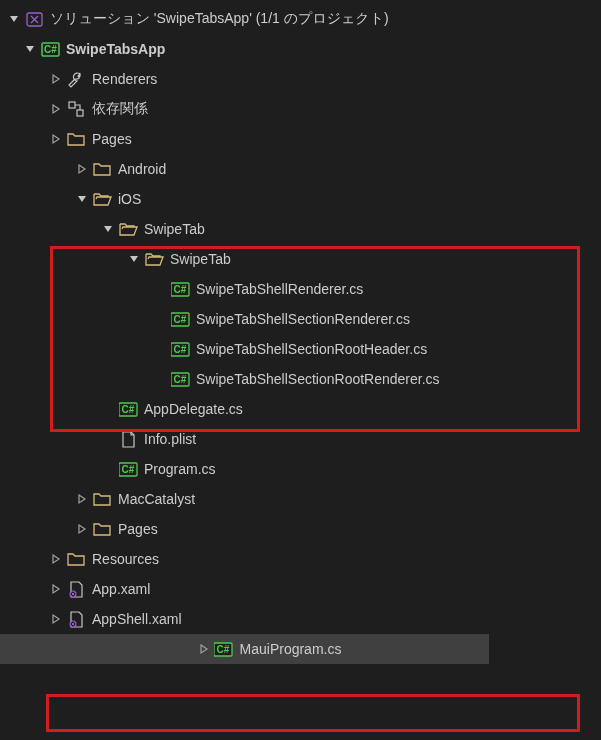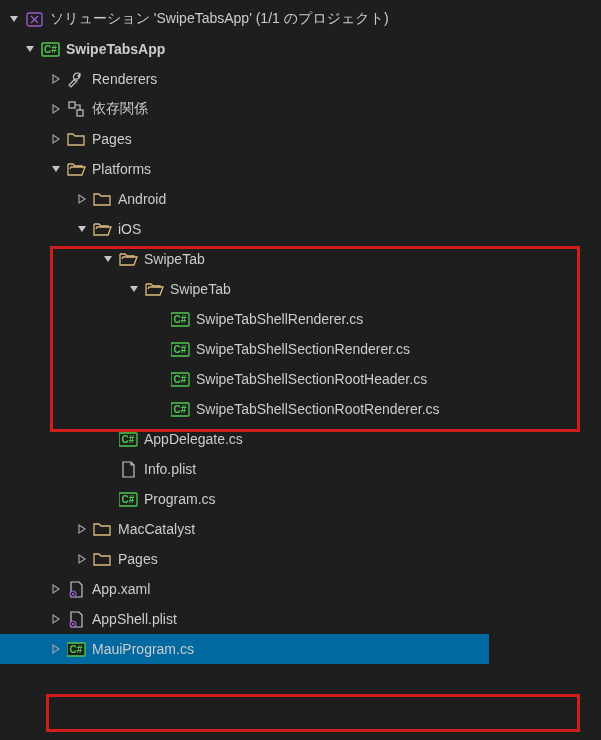--- a/index.html
+++ b/index.html
@@ -16,21 +16,22 @@
   .tree {
     padding-top: 4px;
   }
   .row {
     display: flex;
     align-items: center;
     height: 30px;
     white-space: nowrap;
   }
   .row.selected {
-    background: #0369a1;
+    background: #404040;
+    justify-content: center;
   }
   .twisty {
     width: 16px;
     height: 16px;
     display: inline-flex;
     align-items: center;
     justify-content: center;
     margin-right: 2px;
     flex: none;
   }
@@ -179,193 +180,193 @@
           </svg>
         </span>
     <span class="icon">
           <svg width="18" height="18">
             <use href="#folder-closed"></use>
           </svg>
         </span>
     <span class="label">Pages</span>
   </div>
 
-  <div class="row">
-    <span class="spacer" style="width:48px"></span>
+
+  <div class="row">
+    <span class="spacer" style="width:74px"></span>
+    <span class="twisty">
+          <svg width="12" height="12">
+            <use href="#tw-closed"></use>
+          </svg>
+        </span>
+    <span class="icon">
+          <svg width="18" height="18">
+            <use href="#folder-closed"></use>
+          </svg>
+        </span>
+    <span class="label">Android</span>
+  </div>
+
+  <div class="row">
+    <span class="spacer" style="width:74px"></span>
     <span class="twisty">
           <svg width="12" height="12">
             <use href="#tw-open"></use>
           </svg>
         </span>
     <span class="icon">
           <svg width="19" height="18">
             <use href="#folder-open"></use>
           </svg>
         </span>
-    <span class="label">Platforms</span>
+    <span class="label">iOS</span>
+  </div>
+
+  <div class="row">
+    <span class="spacer" style="width:100px"></span>
+    <span class="twisty">
+          <svg width="12" height="12">
+            <use href="#tw-open"></use>
+          </svg>
+        </span>
+    <span class="icon">
+          <svg width="19" height="18">
+            <use href="#folder-open"></use>
+          </svg>
+        </span>
+    <span class="label">SwipeTab</span>
+  </div>
+
+  <div class="row">
+    <span class="spacer" style="width:126px"></span>
+    <span class="twisty">
+          <svg width="12" height="12">
+            <use href="#tw-open"></use>
+          </svg>
+        </span>
+    <span class="icon">
+          <svg width="19" height="18">
+            <use href="#folder-open"></use>
+          </svg>
+        </span>
+    <span class="label">SwipeTab</span>
+  </div>
+
+  <div class="row">
+    <span class="spacer" style="width:170px"></span>
+    <span class="icon">
+          <svg width="19" height="18">
+            <use href="#cs-file"></use>
+          </svg>
+        </span>
+    <span class="label">SwipeTabShellRenderer.cs</span>
+  </div>
+  <div class="row">
+    <span class="spacer" style="width:170px"></span>
+    <span class="icon">
+          <svg width="19" height="18">
+            <use href="#cs-file"></use>
+          </svg>
+        </span>
+    <span class="label">SwipeTabShellSectionRenderer.cs</span>
+  </div>
+  <div class="row">
+    <span class="spacer" style="width:170px"></span>
+    <span class="icon">
+          <svg width="19" height="18">
+            <use href="#cs-file"></use>
+          </svg>
+        </span>
+    <span class="label">SwipeTabShellSectionRootHeader.cs</span>
+  </div>
+  <div class="row">
+    <span class="spacer" style="width:170px"></span>
+    <span class="icon">
+          <svg width="19" height="18">
+            <use href="#cs-file"></use>
+          </svg>
+        </span>
+    <span class="label">SwipeTabShellSectionRootRenderer.cs</span>
+  </div>
+
+  <div class="row">
+    <span class="spacer" style="width:118px"></span>
+    <span class="icon">
+          <svg width="19" height="18">
+            <use href="#cs-file"></use>
+          </svg>
+        </span>
+    <span class="label">AppDelegate.cs</span>
+  </div>
+
+  <div class="row">
+    <span class="spacer" style="width:118px"></span>
+    <span class="icon">
+          <svg width="18" height="18">
+            <use href="#plain-file"></use>
+          </svg>
+        </span>
+    <span class="label">Info.plist</span>
+  </div>
+
+  <div class="row">
+    <span class="spacer" style="width:118px"></span>
+    <span class="icon">
+          <svg width="19" height="18">
+            <use href="#cs-file"></use>
+          </svg>
+        </span>
+    <span class="label">Program.cs</span>
   </div>
 
   <div class="row">
     <span class="spacer" style="width:74px"></span>
     <span class="twisty">
           <svg width="12" height="12">
             <use href="#tw-closed"></use>
           </svg>
         </span>
     <span class="icon">
           <svg width="18" height="18">
             <use href="#folder-closed"></use>
           </svg>
         </span>
-    <span class="label">Android</span>
+    <span class="label">MacCatalyst</span>
   </div>
 
   <div class="row">
     <span class="spacer" style="width:74px"></span>
     <span class="twisty">
           <svg width="12" height="12">
-            <use href="#tw-open"></use>
-          </svg>
-        </span>
-    <span class="icon">
-          <svg width="19" height="18">
-            <use href="#folder-open"></use>
-          </svg>
-        </span>
-    <span class="label">iOS</span>
-  </div>
-
-  <div class="row">
-    <span class="spacer" style="width:100px"></span>
-    <span class="twisty">
-          <svg width="12" height="12">
-            <use href="#tw-open"></use>
-          </svg>
-        </span>
-    <span class="icon">
-          <svg width="19" height="18">
-            <use href="#folder-open"></use>
-          </svg>
-        </span>
-    <span class="label">SwipeTab</span>
-  </div>
-
-  <div class="row">
-    <span class="spacer" style="width:126px"></span>
-    <span class="twisty">
-          <svg width="12" height="12">
-            <use href="#tw-open"></use>
-          </svg>
-        </span>
-    <span class="icon">
-          <svg width="19" height="18">
-            <use href="#folder-open"></use>
-          </svg>
-        </span>
-    <span class="label">SwipeTab</span>
-  </div>
-
-  <div class="row">
-    <span class="spacer" style="width:170px"></span>
-    <span class="icon">
-          <svg width="19" height="18">
-            <use href="#cs-file"></use>
-          </svg>
-        </span>
-    <span class="label">SwipeTabShellRenderer.cs</span>
-  </div>
-  <div class="row">
-    <span class="spacer" style="width:170px"></span>
-    <span class="icon">
-          <svg width="19" height="18">
-            <use href="#cs-file"></use>
-          </svg>
-        </span>
-    <span class="label">SwipeTabShellSectionRenderer.cs</span>
-  </div>
-  <div class="row">
-    <span class="spacer" style="width:170px"></span>
-    <span class="icon">
-          <svg width="19" height="18">
-            <use href="#cs-file"></use>
-          </svg>
-        </span>
-    <span class="label">SwipeTabShellSectionRootHeader.cs</span>
-  </div>
-  <div class="row">
-    <span class="spacer" style="width:170px"></span>
-    <span class="icon">
-          <svg width="19" height="18">
-            <use href="#cs-file"></use>
-          </svg>
-        </span>
-    <span class="label">SwipeTabShellSectionRootRenderer.cs</span>
-  </div>
-
-  <div class="row">
-    <span class="spacer" style="width:118px"></span>
-    <span class="icon">
-          <svg width="19" height="18">
-            <use href="#cs-file"></use>
-          </svg>
-        </span>
-    <span class="label">AppDelegate.cs</span>
-  </div>
-
-  <div class="row">
-    <span class="spacer" style="width:118px"></span>
-    <span class="icon">
-          <svg width="18" height="18">
-            <use href="#plain-file"></use>
-          </svg>
-        </span>
-    <span class="label">Info.plist</span>
-  </div>
-
-  <div class="row">
-    <span class="spacer" style="width:118px"></span>
-    <span class="icon">
-          <svg width="19" height="18">
-            <use href="#cs-file"></use>
-          </svg>
-        </span>
-    <span class="label">Program.cs</span>
-  </div>
-
-  <div class="row">
-    <span class="spacer" style="width:74px"></span>
-    <span class="twisty">
-          <svg width="12" height="12">
             <use href="#tw-closed"></use>
           </svg>
         </span>
     <span class="icon">
           <svg width="18" height="18">
             <use href="#folder-closed"></use>
           </svg>
         </span>
-    <span class="label">MacCatalyst</span>
-  </div>
-
-  <div class="row">
-    <span class="spacer" style="width:74px"></span>
+    <span class="label">Pages</span>
+  </div>
+
+
+  <div class="row">
+    <span class="spacer" style="width:48px"></span>
     <span class="twisty">
           <svg width="12" height="12">
             <use href="#tw-closed"></use>
           </svg>
         </span>
     <span class="icon">
           <svg width="18" height="18">
             <use href="#folder-closed"></use>
           </svg>
         </span>
-    <span class="label">Pages</span>
-  </div>
-
-
+    <span class="label">Resources</span>
+  </div>
 
   <div class="row">
     <span class="spacer" style="width:48px"></span>
     <span class="twisty">
           <svg width="12" height="12">
             <use href="#tw-closed"></use>
           </svg>
         </span>
     <span class="icon">
           <svg width="18" height="18">
@@ -380,21 +381,21 @@
     <span class="twisty">
           <svg width="12" height="12">
             <use href="#tw-closed"></use>
           </svg>
         </span>
     <span class="icon">
           <svg width="18" height="18">
             <use href="#xaml-file"></use>
           </svg>
         </span>
-    <span class="label">AppShell.plist</span>
+    <span class="label">AppShell.xaml</span>
   </div>
 
   <div class="row selected">
     <span class="spacer" style="width:48px"></span>
     <span class="twisty">
           <svg width="12" height="12">
             <use href="#tw-closed"></use>
           </svg>
         </span>
     <span class="icon">

